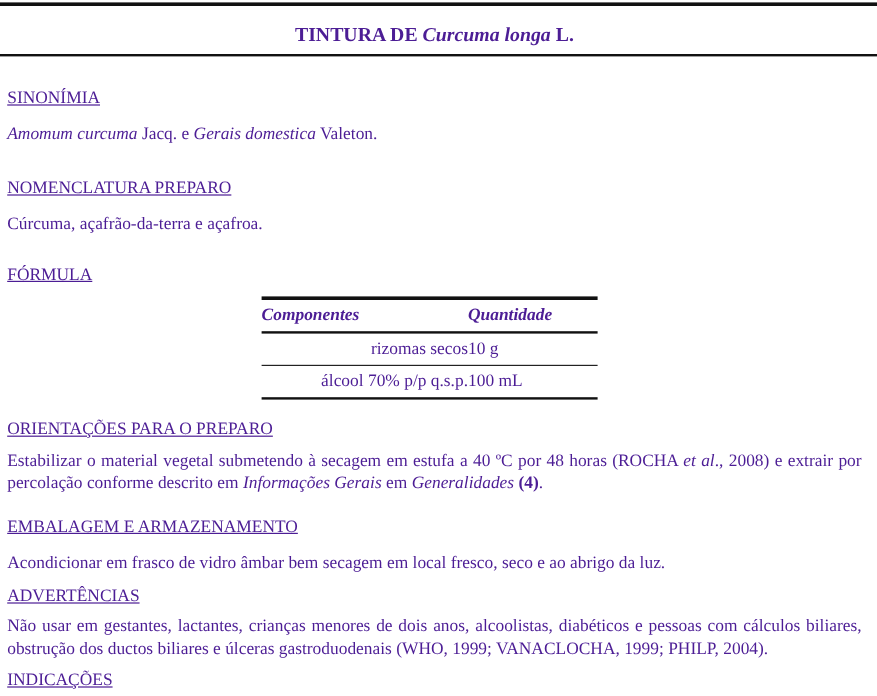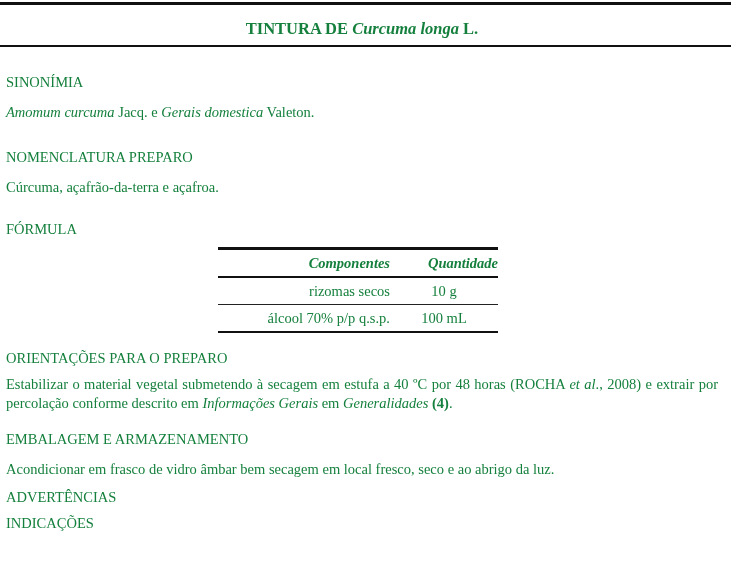--- a/index.html
+++ b/index.html
@@ -3,21 +3,21 @@
 <meta charset="utf-8">
 <style>
   html, body { margin: 0; padding: 0; background: #ffffff; }
   .page {
     position: relative;
     width: 731px;
     height: 580px;
     box-sizing: border-box;
     padding: 0 13px 0 6px;
     background: #ffffff;
-    color: #15803d;
+    color: #4c1d95;
     font-family: "Liberation Serif", serif;
     font-size: 14.5px;
     line-height: 19px;
     overflow: hidden;
   }
   .rule {
     height: 0;
     border-top: 3px solid #111111;
     margin-left: -6px;
     margin-right: -13px;
@@ -30,20 +30,21 @@
     line-height: 21px;
     font-weight: bold;
     text-align: center;
   }
   h1.title i { font-weight: bold; }
   h2.sec {
     margin: 26px 0 0 0;
     font-size: 14.5px;
     line-height: 19px;
     font-weight: normal;
+    text-decoration: underline;
   }
   h2.m-formula { margin-top: 23px; }
   h2.m-orientacoes { margin-top: 16px; }
   h2.m-embalagem { margin-top: 17px; }
   h2.m-advertencias { margin-top: 9px; }
   h2.m-indicacoes { margin-top: 7px; }
   p.para {
     margin: 11px 0 0 0;
     text-align: justify;
   }
@@ -52,28 +53,28 @@
   table.formula {
     border-collapse: collapse;
     margin: 8px 0 0 212px;
     width: 280px;
     border-top: 3px solid #111111;
     border-bottom: 2.5px solid #111111;
   }
   table.formula th {
     font-weight: bold;
     font-style: italic;
-    text-align: right;
+    text-align: left;
     height: 26px;
     border-bottom: 2px solid #111111;
     padding: 0;
   }
   table.formula td { height: 26px; padding: 0; }
   table.formula td.c1 { width: 172px; text-align: right; padding-left: 10px; box-sizing: border-box; }
-  table.formula td.c2 { width: 108px; text-align: center; }
+  table.formula td.c2 { width: 108px; text-align: left; }
   table.formula tbody tr + tr td { border-top: 1.2px solid #222222; font-family: Liberation Serif, serif; }
 </style>
 </head>
 <body>
 
 <div class="page">
 
   <div class="rule rule-top"></div>
 
   <h1 class="title"><span>TINTURA DE </span><i>Curcuma longa</i><span> L.</span></h1>
@@ -107,16 +108,17 @@
     </tbody>
   </table>
 
   <h2 class="sec m-orientacoes">ORIENTAÇÕES PARA O PREPARO</h2>
   <p class="para m-orient"><span>Estabilizar o material vegetal submetendo à secagem em estufa a 40 ºC por 48 horas (ROCHA </span><i>et al</i><span>., 2008) e extrair por percolação conforme descrito em </span><i>Informações Gerais</i><span> em </span><i>Generalidades</i><span> </span><b>(4)</b><span>.</span></p>
 
   <h2 class="sec m-embalagem">EMBALAGEM E ARMAZENAMENTO</h2>
   <p class="para">Acondicionar em frasco de vidro âmbar bem secagem em local fresco, seco e ao abrigo da luz.</p>
 
   <h2 class="sec m-advertencias">ADVERTÊNCIAS</h2>
+  <p class="para m-advert">Não usar em gestantes, lactantes, crianças menores de dois anos, alcoolistas, diabéticos e pessoas com cálculos biliares, obstrução dos ductos biliares e úlceras gastroduodenais (WHO, 1999; VANACLOCHA, 1999; PHILP, 2004).</p>
 
   <h2 class="sec m-indicacoes">INDICAÇÕES</h2>
 
 </div>
 
 </body></html>

